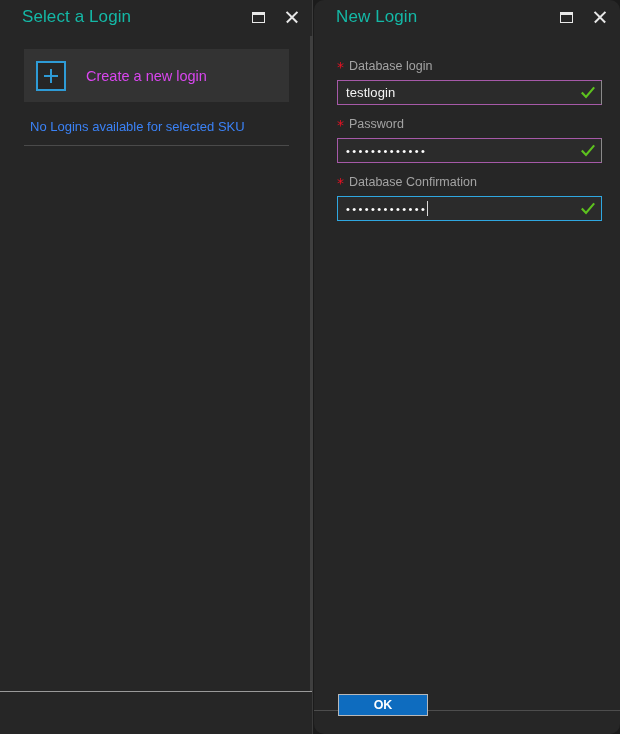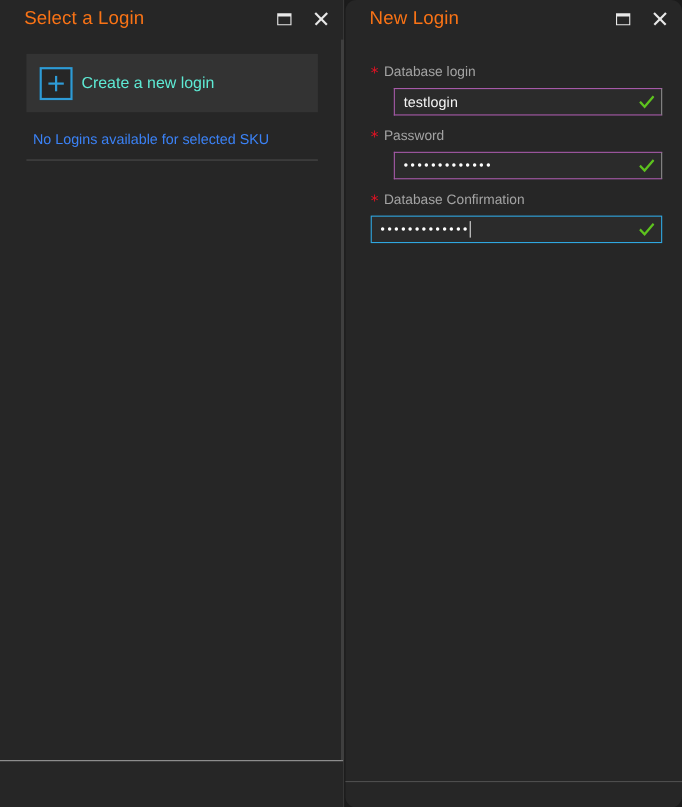--- a/index.html
+++ b/index.html
@@ -56,21 +56,21 @@
   
   .titlebar {
     position: relative;
     height: 34px;
     display: flex;
     align-items: center;
     padding: 0 0 0 22px;
     box-sizing: border-box;
   }
   .title-text {
-    color: #f97316;
+    color: #14b8a6;
     font-size: 17px;
     font-weight: 400;
     letter-spacing: 0.1px;
     line-height: 34px;
     white-space: nowrap;
   }
   .win-controls {
     position: absolute;
     right: 10px;
     top: 0;
@@ -143,22 +143,22 @@
     left: 50%; top: 50%;
     width: 14px; height: 2px;
     transform: translate(-50%, -50%);
   }
   .plus-box::after {
     left: 50%; top: 50%;
     width: 2px; height: 14px;
     transform: translate(-50%, -50%);
   }
   .create-label {
-    margin-left: 8px;
-    color: #5eead4;
+    margin-left: 20px;
+    color: #d946ef;
     font-size: 14.5px;
     white-space: nowrap;
   }
 
   .empty-note {
     position: absolute;
     left: 30px;
     top: 119px;
     color: #3b82f6;
     font-size: 13px;
@@ -218,21 +218,20 @@
     position: relative;
     height: 25px;
     background: #2b2b2b;
     box-sizing: border-box;
     display: flex;
     align-items: center;
   }
   .input-wrap.valid-purple {
     border: 1px solid #a659a8;
     border-right: 1px solid #8a8a8a;
-    margin-left: 21px;
   }
   .input-wrap.focused {
     border: 1px solid #2fa7e0;
   }
   .input-value {
     color: #f4f4f4;
     font-size: 13px;
     padding-left: 8px;
     letter-spacing: 0.1px;
     white-space: nowrap;
@@ -406,14 +405,15 @@
             </svg>
           </span>
         </div>
       </div>
 
       <div class="footer-rule"></div>
     </div>
 
   </div>
 
+  <button class="ok-button">OK</button>
 
 </div>
 
 </body></html>

